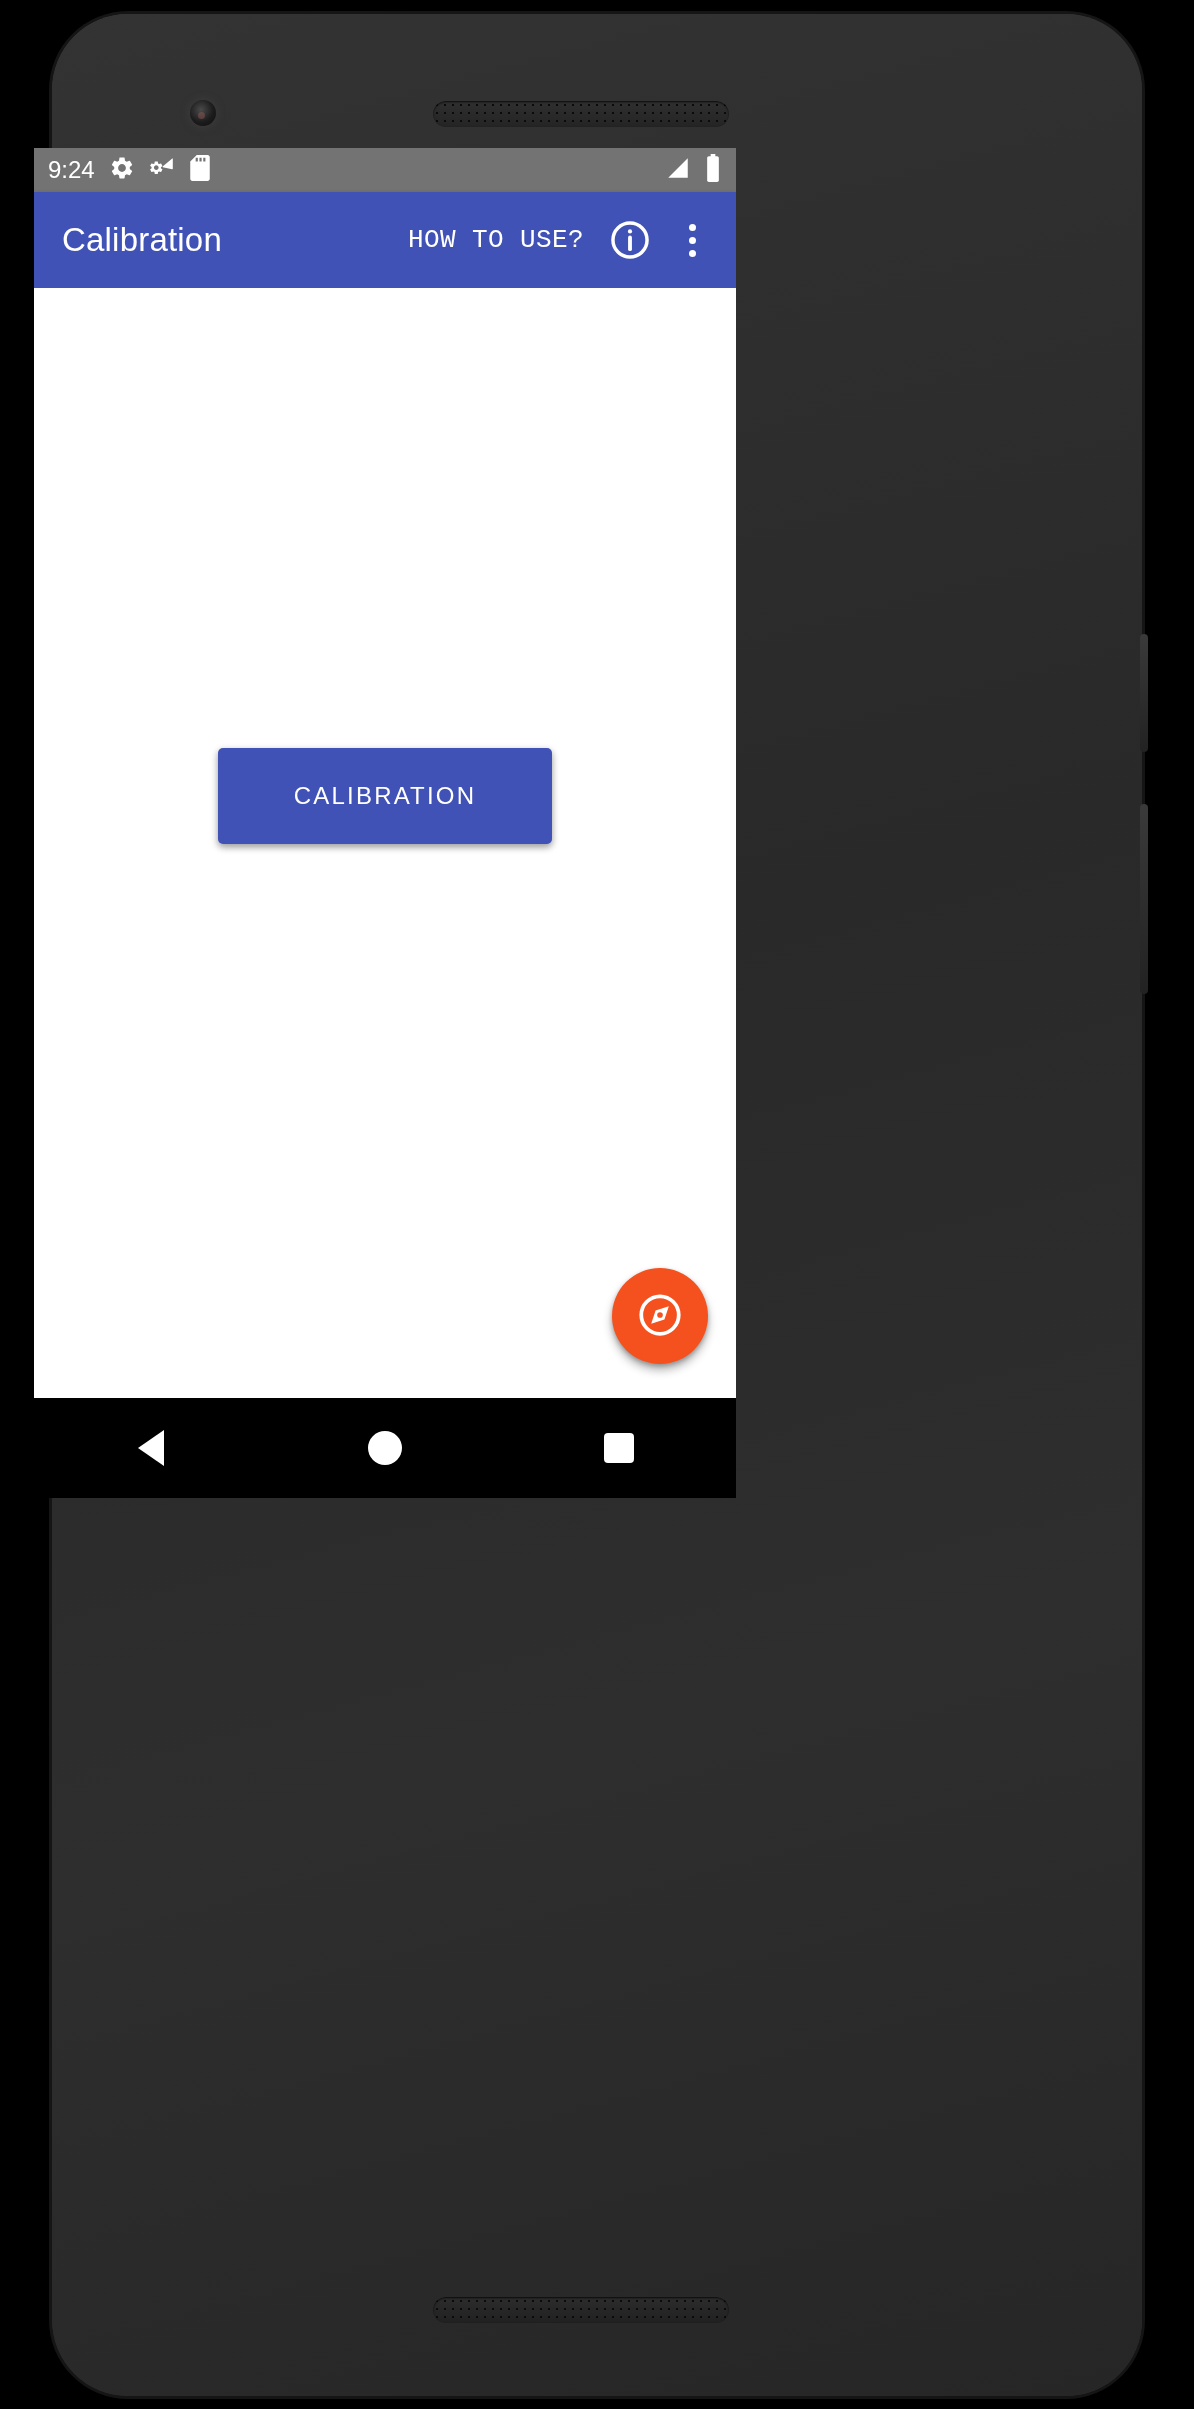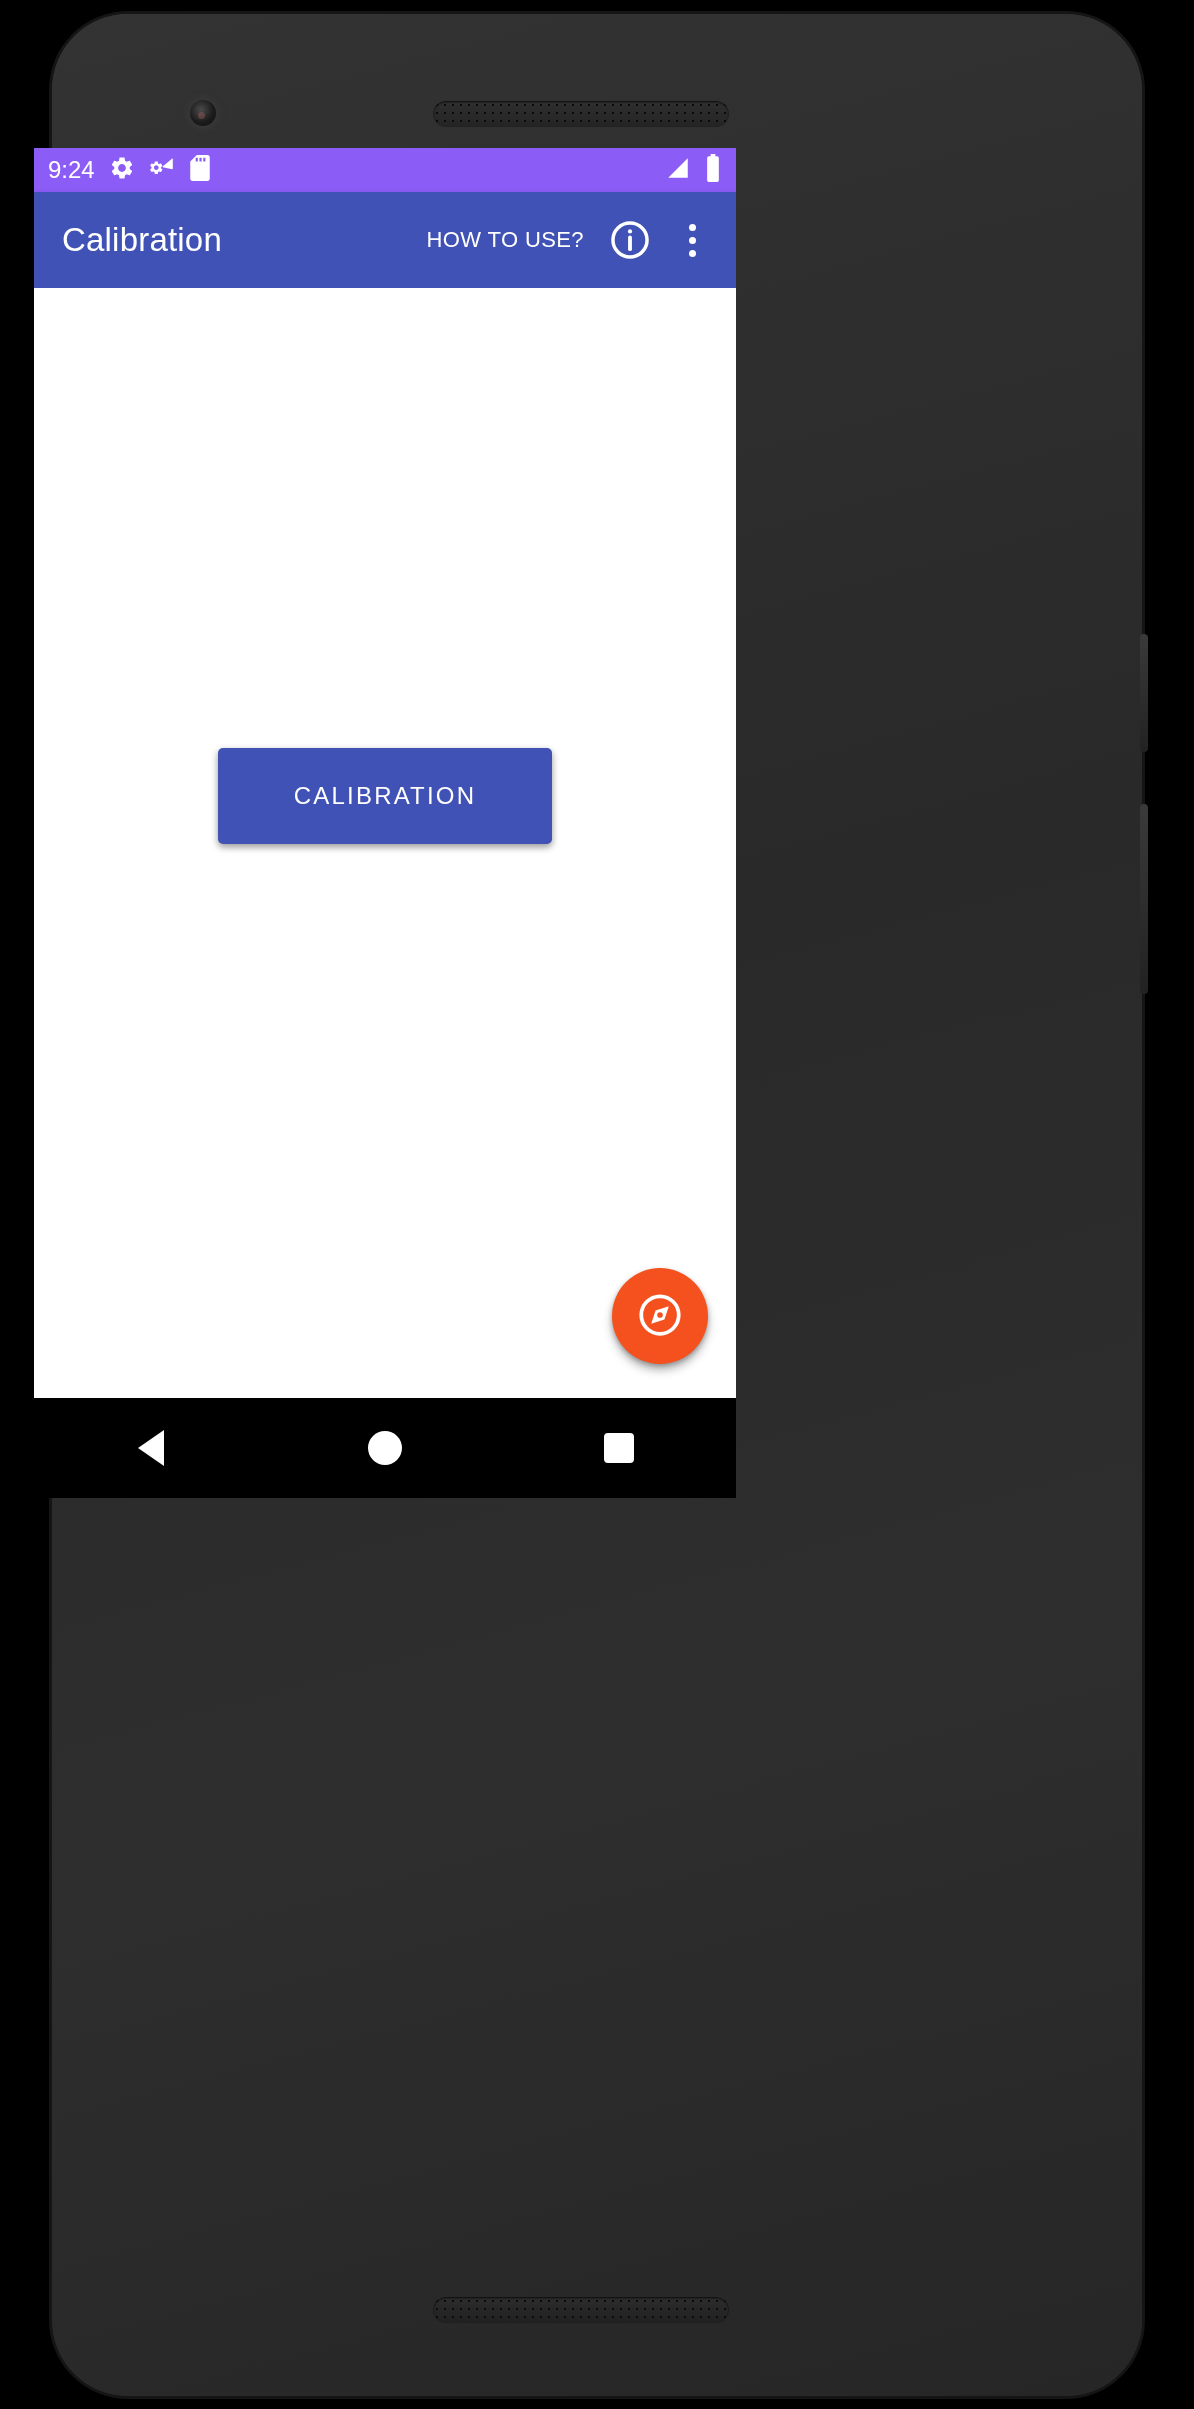--- a/index.html
+++ b/index.html
@@ -107,21 +107,21 @@
     width: 702px;
     height: 1250px;
     background: #ffffff;
     overflow: hidden;
   }
 
   
   #status-bar {
     position: relative;
     height: 44px;
-    background: #8b5cf6;
+    background: #737373;
     display: flex;
     align-items: center;
     padding: 0 14px 0 14px;
     color: #ffffff;
   }
   #status-bar-left {
     display: flex;
     align-items: center;
     gap: 14px;
     flex: 1;
@@ -153,26 +153,27 @@
   #app-bar-title {
     color: #ffffff;
     font-size: 33px;
     font-weight: 400;
     letter-spacing: 0.2px;
     flex: 1;
     white-space: nowrap;
   }
   #how-to-use-button {
     color: #ffffff;
-    font-size: 22px;
+    font-size: 26px;
     font-weight: 500;
     letter-spacing: 0.4px;
     white-space: nowrap;
     padding: 8px 10px;
     cursor: pointer;
+    font-family: Liberation Mono, monospace;
   }
   #info-button {
     width: 52px; height: 52px;
     margin-left: 10px;
     display: flex;
     align-items: center;
     justify-content: center;
     cursor: pointer;
   }
   #overflow-menu-button {

